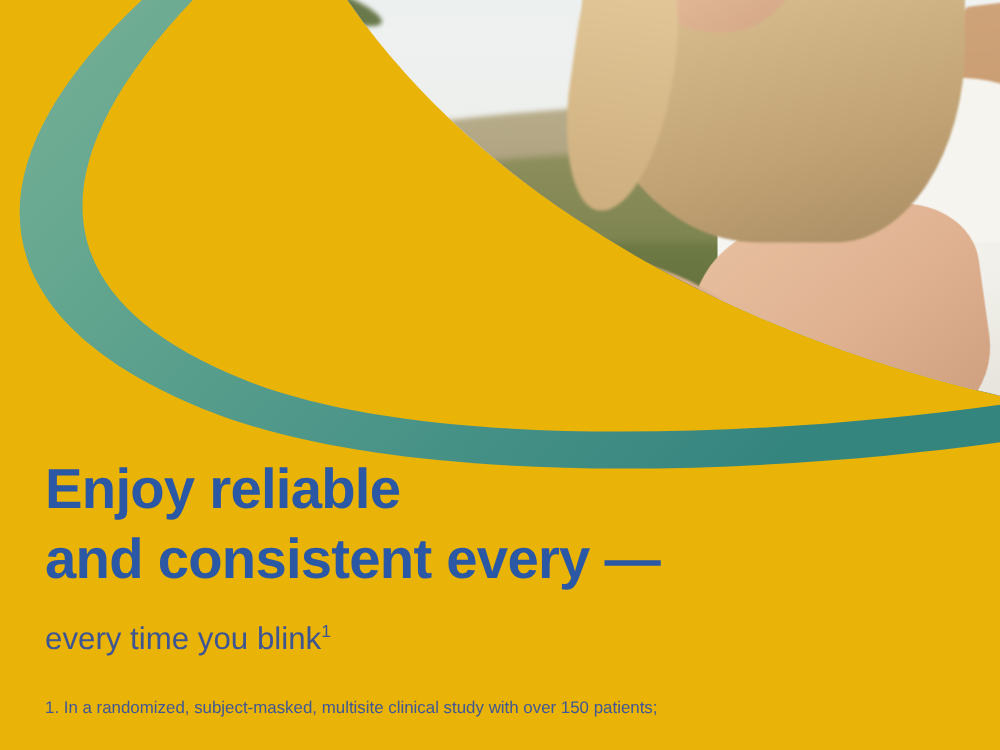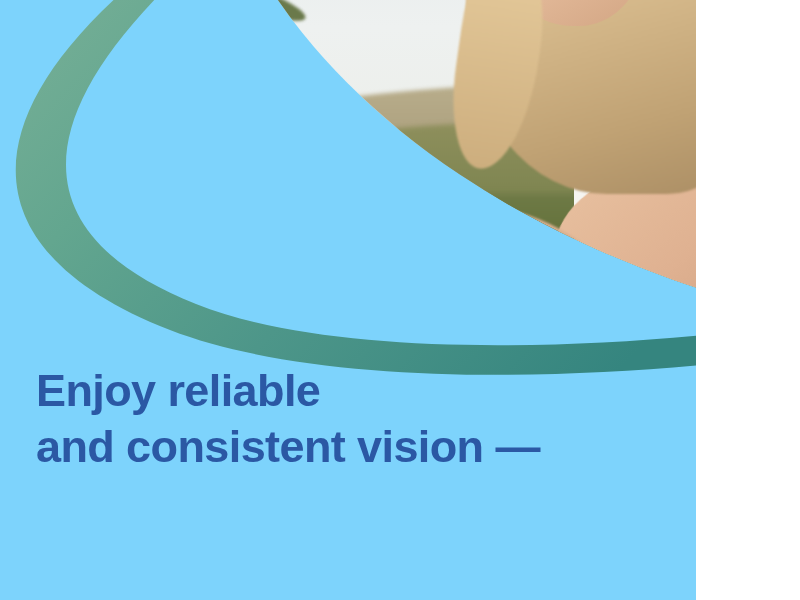--- a/index.html
+++ b/index.html
@@ -6,23 +6,23 @@
   html, body {
     margin: 0;
     padding: 0;
     background: #ffffff;
   }
   body {
     font-family: "Liberation Sans", sans-serif;
   }
   #banner {
     position: relative;
-    width: 696px;
+    width: 800px;
     height: 600px;
-    background: #7dd3fc;
+    background: #eab308;
     overflow: hidden;
   }
 
   
   .photo-wrap {
     position: absolute;
     left: 196px;
     top: -250px;
     width: 900px;
     height: 600px;
@@ -313,20 +313,22 @@
         <stop offset="28%" stop-color="#63a68f"></stop>
         <stop offset="60%" stop-color="#4d9689"></stop>
         <stop offset="100%" stop-color="#35857f"></stop>
       </linearGradient>
     </defs>
     <path d="M 120,-6 C -40,140 -10,260 170,330 C 330,392 620,380 812,352 L 812,322 C 620,350 340,362 196,304 C 40,242 20,138 160,-6 Z" fill="url(#tealGrad)"></path>
   </svg>
 
   <h1 class="headline">
     <span class="line">Enjoy reliable</span>
-    <span class="line">and consistent vision —</span>
+    <span class="line">and consistent every —</span>
   </h1>
 
+  <p class="subhead"><span>every time you blink</span><sup>1</sup></p>
 
   <p class="footnote">
+    <span class="fn-line">1. In a randomized, subject-masked, multisite clinical study with over 150 patients;</span>
   </p>
 
 </div>
 
 </body></html>

